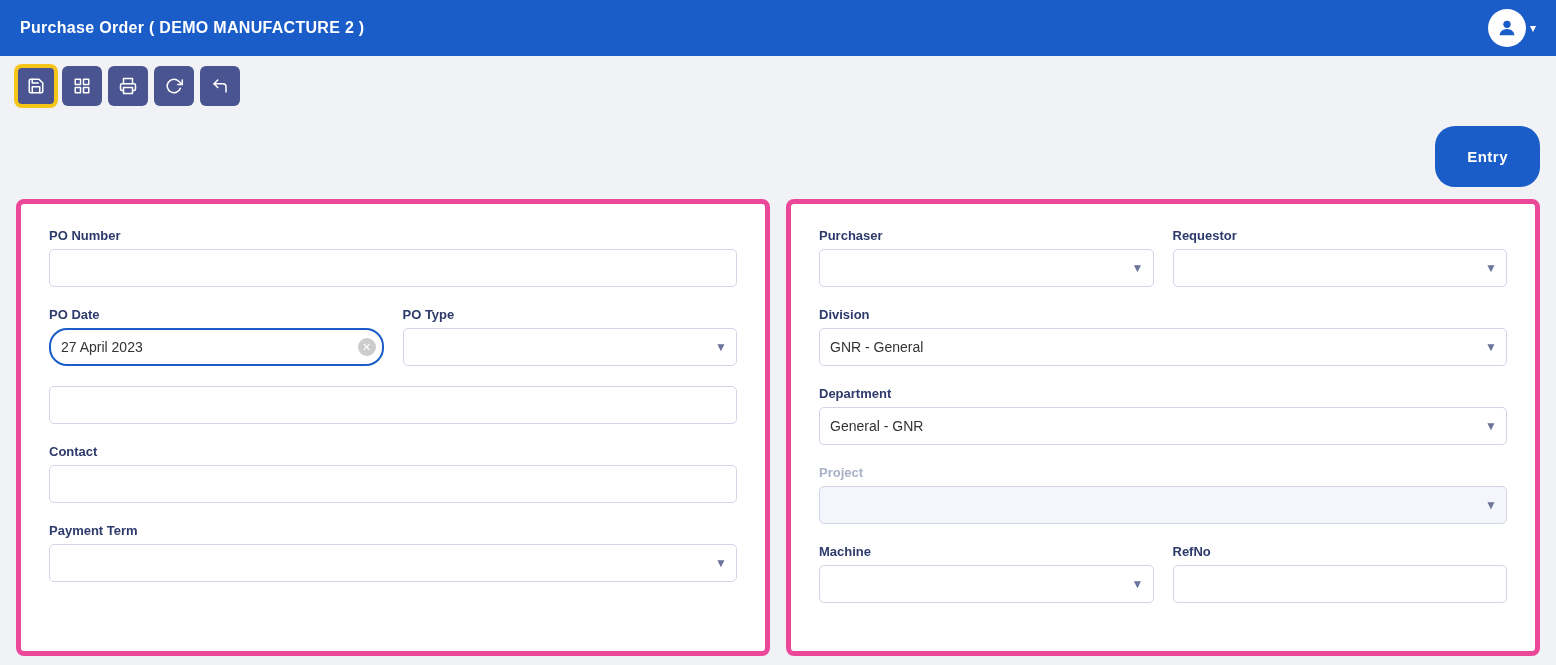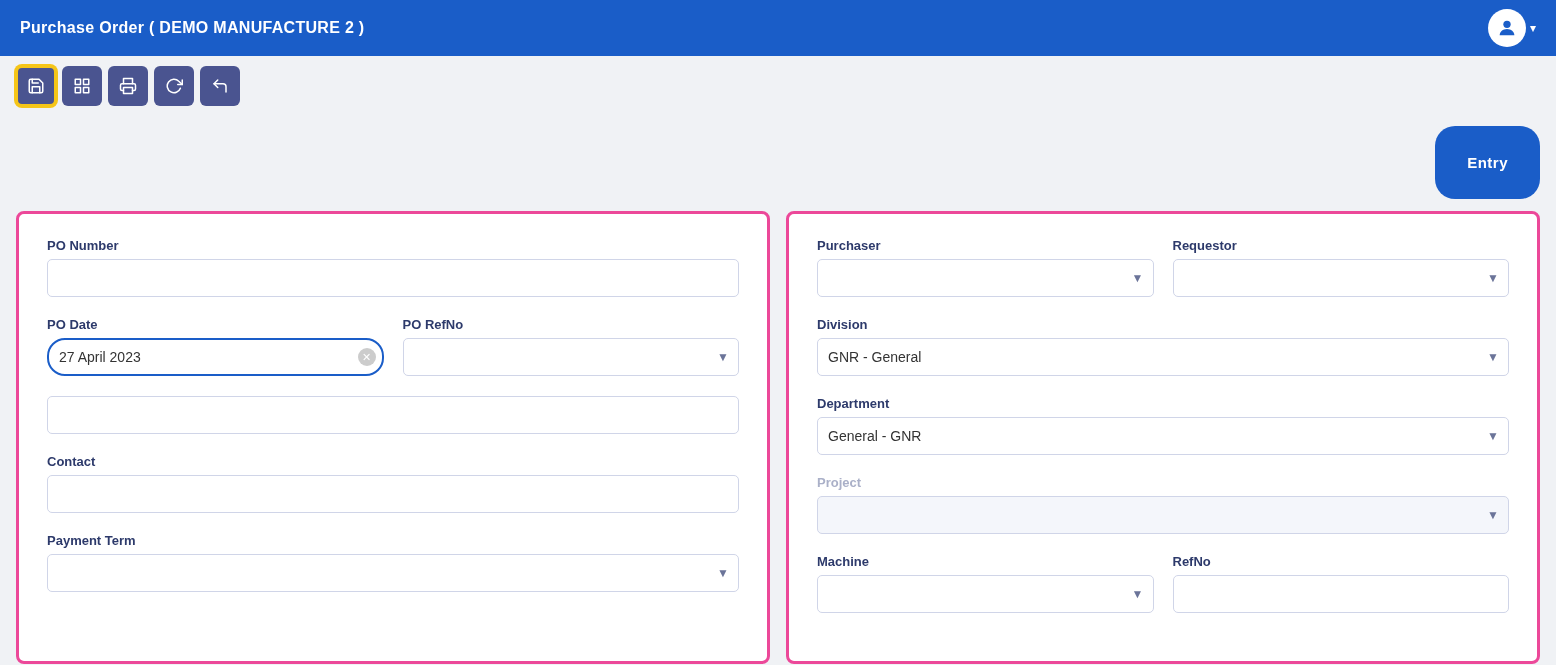--- a/index.html
+++ b/index.html
@@ -75,38 +75,38 @@
     .entry-button-row {
       display: flex;
       justify-content: flex-end;
       margin-bottom: 12px;
     }
     .entry-btn {
       background: #1a5dc8;
       color: white;
       border: none;
       border-radius: 20px;
-      padding: 28px 32px;
+      padding: 22px 32px;
       font-size: 15px;
       font-weight: 600;
       cursor: pointer;
       letter-spacing: 0.5px;
     }
 
     .form-grid {
       display: grid;
       grid-template-columns: 1fr 1fr;
       gap: 16px;
     }
 
     .form-card {
       background: white;
       border-radius: 8px;
       padding: 24px 28px 28px;
-      border: 3px solid #ec4899;
+      border: 5px solid #ec4899;
     }
 
     .field-group {
       margin-bottom: 20px;
     }
     .field-group:last-child {
       margin-bottom: 16px;
     }
 
     .field-label {
@@ -271,21 +271,21 @@
 
       <div class="two-col-row">
         <div class="field-group">
           <label class="field-label">PO Date</label>
           <div class="date-input-wrapper">
             <input type="text" class="field-input active-border" value="27 April 2023" style="">
             <button class="date-clear-btn">✕</button>
           </div>
         </div>
         <div class="field-group">
-          <label class="field-label">PO RefNo</label>
+          <label class="field-label">PO Type</label>
           <div class="select-wrapper">
             <select class="field-select">
               <option value=""></option>
             </select>
             <span class="chevron">▼</span>
           </div>
         </div>
       </div>
 
       <div class="field-group">

